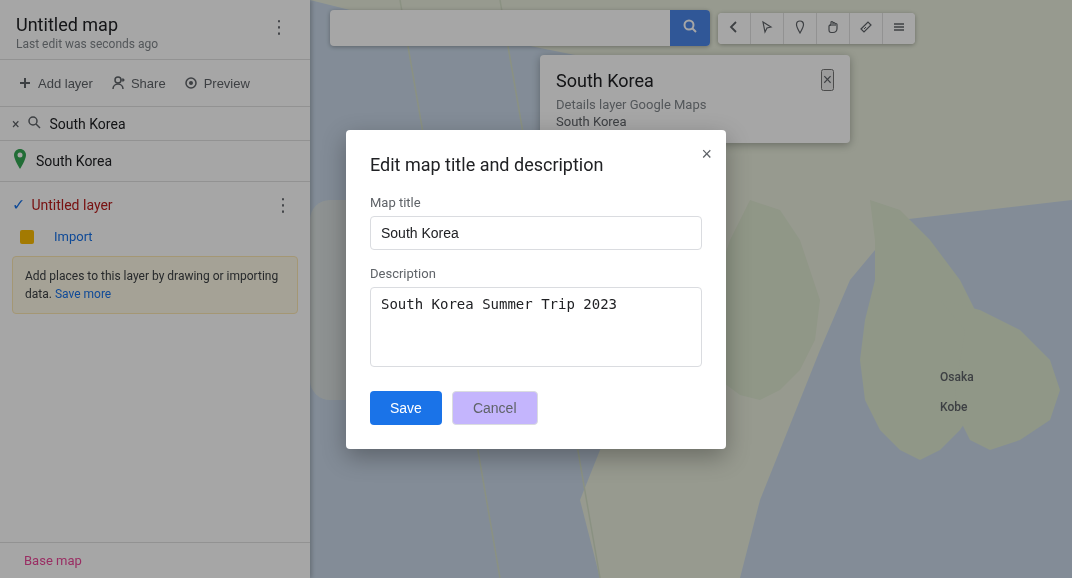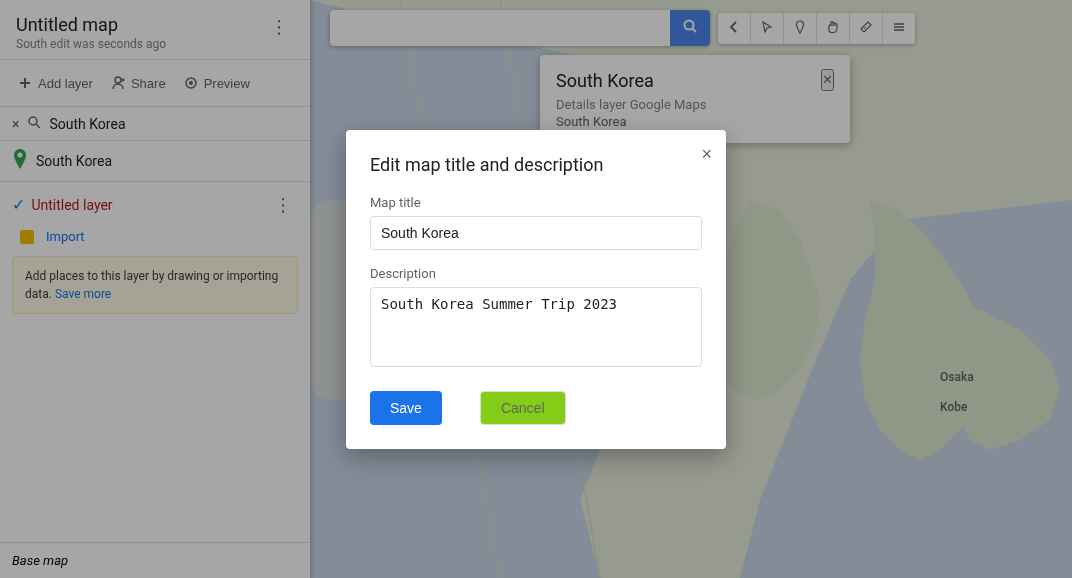--- a/index.html
+++ b/index.html
@@ -150,21 +150,21 @@
     }
 
     .layer-name {
       font-size: 14px;
       color: #b91c1c;
     }
 
     .import-btn {
       display: flex;
       align-items: center;
-      gap: 12px;
+      gap: 20px;
       font-size: 13px;
       color: #1a73e8;
       cursor: pointer;
       padding: 4px 8px;
     }
 
     .import-icon {
       width: 14px;
       height: 14px;
       background: #fbbc04;
@@ -183,28 +183,27 @@
       margin: 8px 0;
     }
 
     .learn-more {
       color: #1a73e8;
       cursor: pointer;
       text-decoration: none;
     }
 
     .base-map-row {
-      padding: 10px 12px;
+      padding: 10px 24px;
       font-size: 13px;
-      color: #000000;
+      color: #ec4899;
       border-top: 1px solid #e0e0e0;
       position: absolute;
       bottom: 0;
       width: 100%;
-      font-style: italic;
     }
 
     
     .map-toolbar {
       position: absolute;
       top: 10px;
       left: 320px;
       right: 0;
       display: flex;
       align-items: center;
@@ -382,28 +381,27 @@
       color: white;
       border: none;
       border-radius: 4px;
       padding: 8px 20px;
       font-size: 14px;
       cursor: pointer;
       font-weight: 500;
     }
 
     .btn-cancel {
-      background: #84cc16;
+      background: #c4b5fd;
       color: #5f6368;
       border: 1px solid #dadce0;
       border-radius: 4px;
       padding: 8px 20px;
       font-size: 14px;
       cursor: pointer;
-      margin-left: 28px;
     }
 
     
     .map-label {
       position: absolute;
       font-size: 12px;
       color: #5f6368;
       font-weight: 500;
       pointer-events: none;
     }
@@ -433,21 +431,21 @@
   
   <div class="map-label" style="top:70px; left:670px;">North Korea</div>
   <div class="map-label" style="top:370px; left:940px;">Osaka</div>
   <div class="map-label" style="top:400px; left:940px;">Kobe</div>
 </div>
 
 <div class="sidebar">
   <div class="sidebar-header">
     <div>
       <div class="sidebar-title">Untitled map</div>
-      <div class="sidebar-subtitle">South edit was seconds ago</div>
+      <div class="sidebar-subtitle">Last edit was seconds ago</div>
     </div>
     <span class="three-dots">⋮</span>
   </div>
 
   <div class="sidebar-actions">
     <button class="action-btn">
       <span class="action-icon">
         <svg width="16" height="16" viewBox="0 0 16 16">
             <rect x="3" y="7" width="10" height="2" fill="#5f6368"></rect>
             <rect x="7" y="3" width="2" height="10" fill="#5f6368"></rect>

